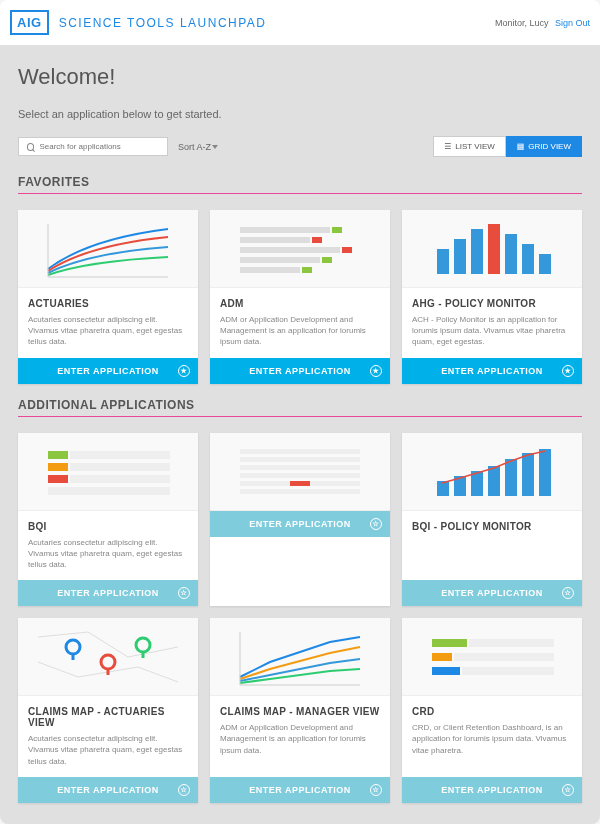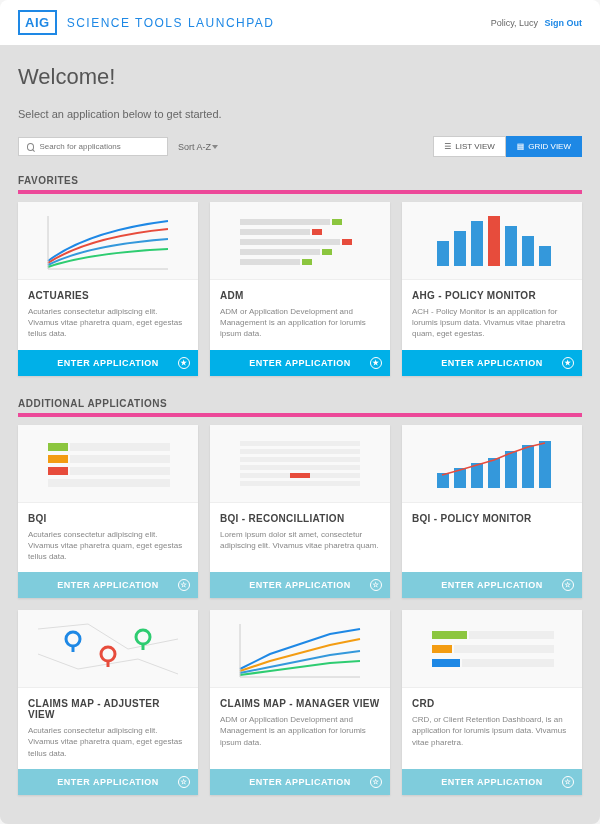--- a/index.html
+++ b/index.html
@@ -1,58 +1,58 @@
 <!DOCTYPE html>
 <html><head>
 <meta charset="utf-8">
 <style>
 *{box-sizing:border-box;margin:0;padding:0}
 body{font-family:Arial,Helvetica,sans-serif;background:#f5f5f5;width:600px;height:824px;overflow:hidden;border-radius:8px}
-.header{background:#fff;padding:10px 18px;display:flex;align-items:center;justify-content:space-between;border-bottom:1px solid #e0e0e0}
+.header{background:#fff;padding:10px 10px;display:flex;align-items:center;justify-content:space-between;border-bottom:1px solid #e0e0e0}
 .header-left{display:flex;align-items:center;gap:10px}
 .logo{border:2px solid #1e88e5;color:#1e88e5;font-weight:bold;font-size:13px;padding:3px 5px;letter-spacing:0.5px}
 .brand-title{color:#1e88e5;font-size:12px;letter-spacing:1.5px;font-weight:400}
 .header-right{font-size:9px;color:#666}
-.signout{color:#1e88e5;font-weight:bold;margin-left:4px;cursor:pointer}
+.signout{color:#1e88e5;font-weight:normal;margin-left:4px;cursor:pointer}
 .main{background:#e0e0e0;padding:18px;min-height:780px}
 .welcome-title{font-size:22px;color:#555;font-weight:400;margin-bottom:18px}
 .welcome-sub{font-size:11px;color:#666;margin-bottom:16px}
 .controls{display:flex;justify-content:space-between;align-items:center;margin-bottom:18px}
 .controls-left{display:flex;gap:10px;align-items:center}
 .search-box{background:#fff;border:1px solid #ccc;padding:4px 8px;width:150px;display:flex;align-items:center;gap:5px}
 .search-box input{border:none;outline:none;font-size:8px;width:100%;color:#888}
 .search-icon{width:8px;height:8px;border:1px solid #888;border-radius:50%;position:relative}
 .search-icon::after{content:'';position:absolute;width:3px;height:1px;background:#888;transform:rotate(45deg);bottom:-1px;right:-2px}
 .sort{font-size:9px;color:#666;display:flex;align-items:center;gap:1px;cursor:pointer}
 .caret{width:0;height:0;border-left:3px solid transparent;border-right:3px solid transparent;border-top:4px solid #888}
 .view-toggle{display:flex}
 .view-btn{font-size:8px;padding:5px 10px;border:1px solid #ccc;background:#fff;color:#555;display:flex;align-items:center;gap:4px;cursor:pointer}
 .view-btn.active{background:#1e88e5;color:#fff;border-color:#1e88e5}
-.section-title{font-size:10px;color:#555;letter-spacing:0.5px;font-weight:bold;margin-bottom:8px;border-bottom:4px solid #ec4899;padding-bottom:4px}
-.grid{display:grid;grid-template-columns:repeat(3,1fr);gap:12px;margin-bottom:22px}
+.section-title{font-size:12px;color:#555;letter-spacing:0.5px;font-weight:bold;margin-bottom:16px;border-bottom:1px solid #ec4899;padding-bottom:4px}
+.grid{display:grid;grid-template-columns:repeat(3,1fr);gap:12px;margin-bottom:14px}
 .card{background:#fff;display:flex;flex-direction:column;box-shadow:0 1px 2px rgba(0,0,0,0.1)}
 .card-viz{height:78px;background:#f9f9f9;border-bottom:1px solid #eee;padding:8px;display:flex;align-items:center;justify-content:center}
 .card-body{padding:10px;flex:1}
 .card-title{font-size:10px;font-weight:bold;color:#444;margin-bottom:5px;letter-spacing:0.3px}
 .card-desc{font-size:8px;color:#888;line-height:1.4}
 .card-btn{background:#00b0e8;color:#fff;font-size:9px;font-weight:bold;letter-spacing:0.5px;padding:8px;display:flex;align-items:center;justify-content:center;position:relative;cursor:pointer}
 .card-btn.dim{background:#7fccdc}
 .star-icon{position:absolute;right:8px;width:12px;height:12px;border:1.5px solid #fff;border-radius:50%;display:flex;align-items:center;justify-content:center;font-size:7px}
 svg{display:block}
 </style>
 </head>
 <body>
 
 <div class="header">
   <div class="header-left">
     <div class="logo">AIG</div>
     <div class="brand-title">SCIENCE TOOLS LAUNCHPAD</div>
   </div>
   <div class="header-right">
-    <span>Policy, Lucy</span>
+    <span>Monitor, Lucy</span>
     <span class="signout">Sign Out</span>
   </div>
 </div>
 
 <div class="main">
   <div class="welcome-title">Welcome!</div>
   <div class="welcome-sub">Select an application below to get started.</div>
 
   <div class="controls">
     <div class="controls-left">
@@ -183,24 +183,20 @@
               <rect x="10" y="8" width="120" height="5"></rect>
               <rect x="10" y="16" width="120" height="5"></rect>
               <rect x="10" y="24" width="120" height="5"></rect>
               <rect x="10" y="32" width="120" height="5"></rect>
               <rect x="10" y="40" width="120" height="5"></rect>
               <rect x="10" y="48" width="120" height="5"></rect>
             </g>
             <rect x="60" y="40" width="20" height="5" fill="#e74c3c"></rect>
           </svg>
       </div>
-      <div class="card-body">
-        <div class="card-title">BQI - RECONCILLIATION</div>
-        <div class="card-desc">Lorem ipsum dolor sit amet, consectetur adipiscing elit. Vivamus vitae pharetra quam.</div>
-      </div>
       <div class="card-btn dim">
           <span>ENTER APPLICATION</span>
           <span class="star-icon">☆</span>
         </div>
     </div>
 
     <div class="card">
       <div class="card-viz">
         <svg width="140" height="60">
             <rect x="15" y="40" width="12" height="15" fill="#3498db"></rect>
@@ -234,21 +230,21 @@
               <circle cx="70" cy="35" r="7" fill="none" stroke="#e74c3c" stroke-width="3"></circle>
               <path d="M70 42 L70 48" stroke="#e74c3c" stroke-width="3"></path>
             </g>
             <g>
               <circle cx="105" cy="18" r="7" fill="none" stroke="#2ecc71" stroke-width="3"></circle>
               <path d="M105 25 L105 31" stroke="#2ecc71" stroke-width="3"></path>
             </g>
           </svg>
       </div>
       <div class="card-body">
-        <div class="card-title">CLAIMS MAP - ADJUSTER VIEW</div>
+        <div class="card-title">CLAIMS MAP - ACTUARIES VIEW</div>
         <div class="card-desc">Acutaries consectetur adipiscing elit. Vivamus vitae pharetra quam, eget egestas tellus data.</div>
       </div>
       <div class="card-btn dim">
           <span>ENTER APPLICATION</span>
           <span class="star-icon">☆</span>
         </div>
     </div>
 
     <div class="card">
       <div class="card-viz">

